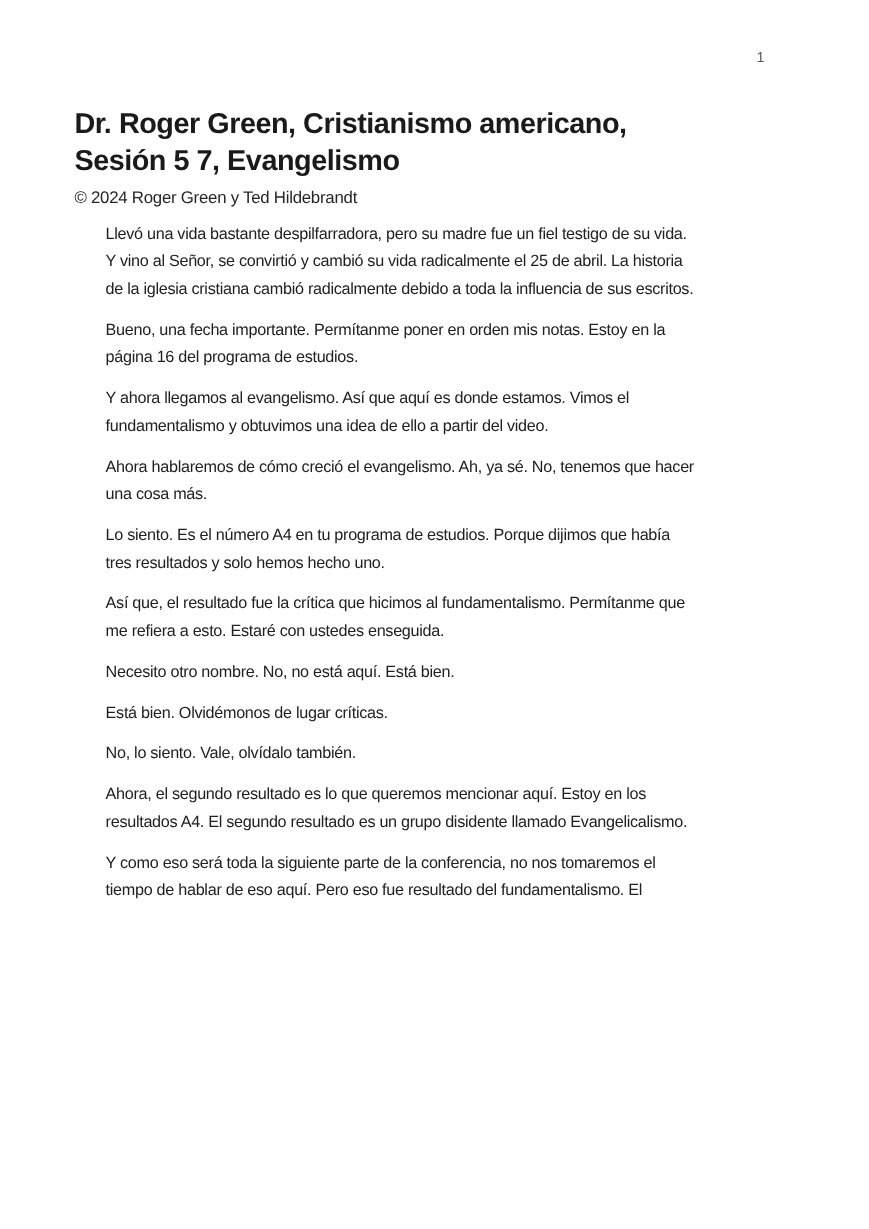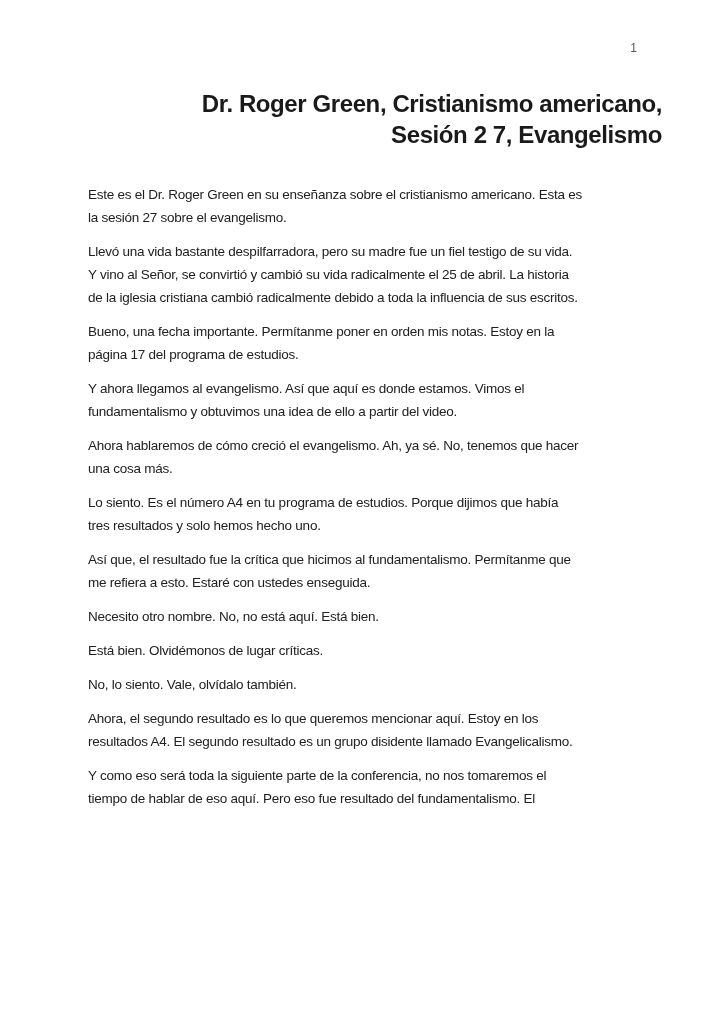--- a/index.html
+++ b/index.html
@@ -19,21 +19,21 @@
     width: 637px;
     text-align: right;
     font-size: 12px;
     color: #595959;
   }
   .doc-header {
     position: absolute;
     top: 88px;
     left: 62px;
     width: 600px;
-    text-align: right;
+    text-align: left;
   }
   .doc-title {
     font-size: 24px;
     font-weight: bold;
     line-height: 31px;
     letter-spacing: -0.4px;
     color: #1a1a1a;
   }
   .doc-copyright {
     margin-top: 5px;
@@ -60,33 +60,32 @@
 </head>
 <body>
 
 <div class="page">
 
   <div class="page-number">1</div>
 
   <div class="doc-header">
     <div class="doc-title">
       <div>Dr. Roger Green, Cristianismo americano,</div>
-      <div>Sesión 2 7, Evangelismo</div>
+      <div>Sesión 5 7, Evangelismo</div>
     </div>
+    <div class="doc-copyright">© 2024 Roger Green y Ted Hildebrandt</div>
   </div>
 
   <div class="doc-body">
 
-  <p class="para">Este es el Dr. Roger Green en su enseñanza sobre el cristianismo americano. Esta es
-la sesión 27 sobre el evangelismo.</p>
       <p class="para">Llevó una vida bastante despilfarradora, pero su madre fue un fiel testigo de su vida.
 Y vino al Señor, se convirtió y cambió su vida radicalmente el 25 de abril. La historia
 de la iglesia cristiana cambió radicalmente debido a toda la influencia de sus escritos.</p>
       <p class="para">Bueno, una fecha importante. Permítanme poner en orden mis notas. Estoy en la
-página 17 del programa de estudios.</p>
+página 16 del programa de estudios.</p>
       <p class="para">Y ahora llegamos al evangelismo. Así que aquí es donde estamos. Vimos el
 fundamentalismo y obtuvimos una idea de ello a partir del video.</p>
       <p class="para">Ahora hablaremos de cómo creció el evangelismo. Ah, ya sé. No, tenemos que hacer
 una cosa más.</p>
       <p class="para">Lo siento. Es el número A4 en tu programa de estudios. Porque dijimos que había
 tres resultados y solo hemos hecho uno.</p>
       <p class="para">Así que, el resultado fue la crítica que hicimos al fundamentalismo. Permítanme que
 me refiera a esto. Estaré con ustedes enseguida.</p>
       <p class="para">Necesito otro nombre. No, no está aquí. Está bien.</p>
       <p class="para">Está bien. Olvidémonos de lugar críticas.</p>

